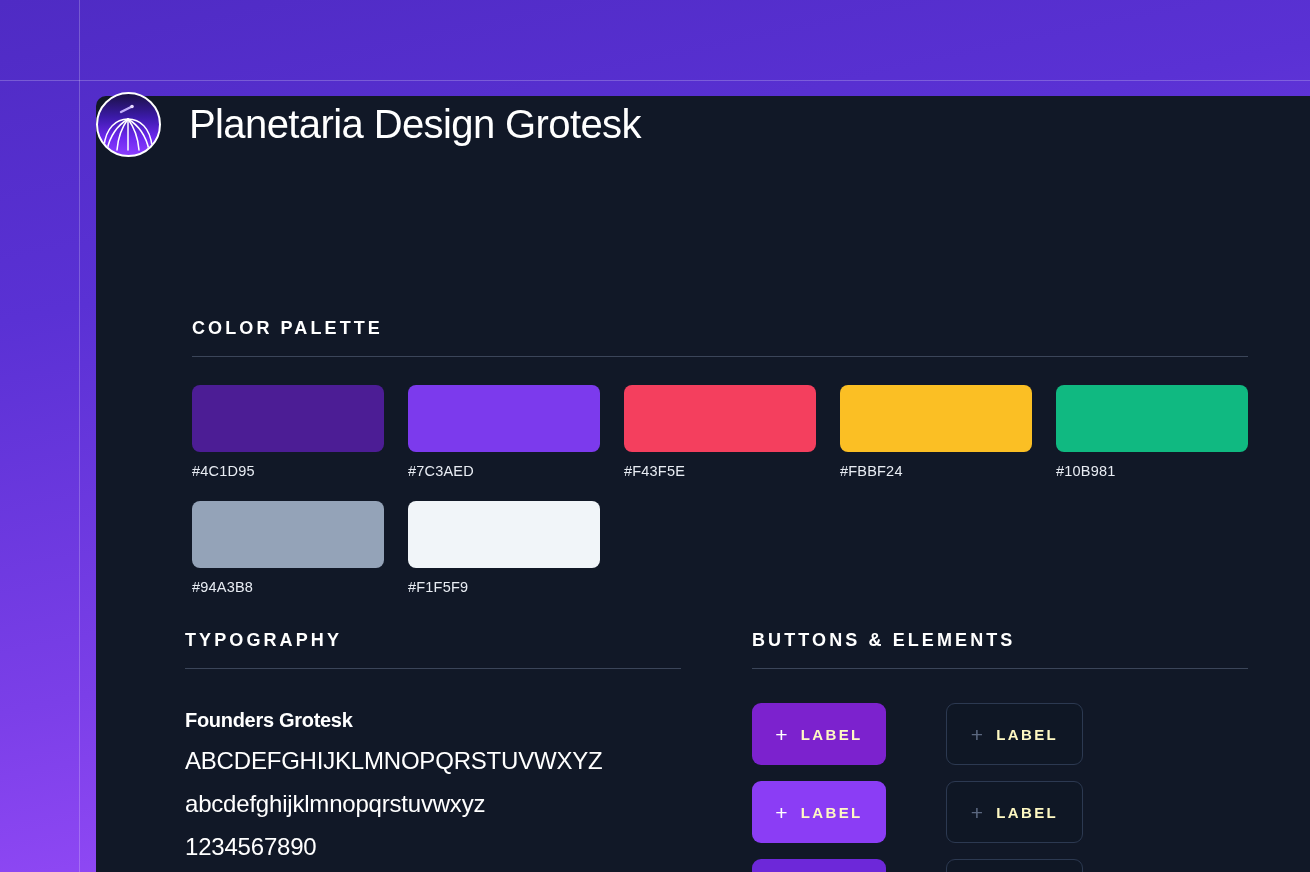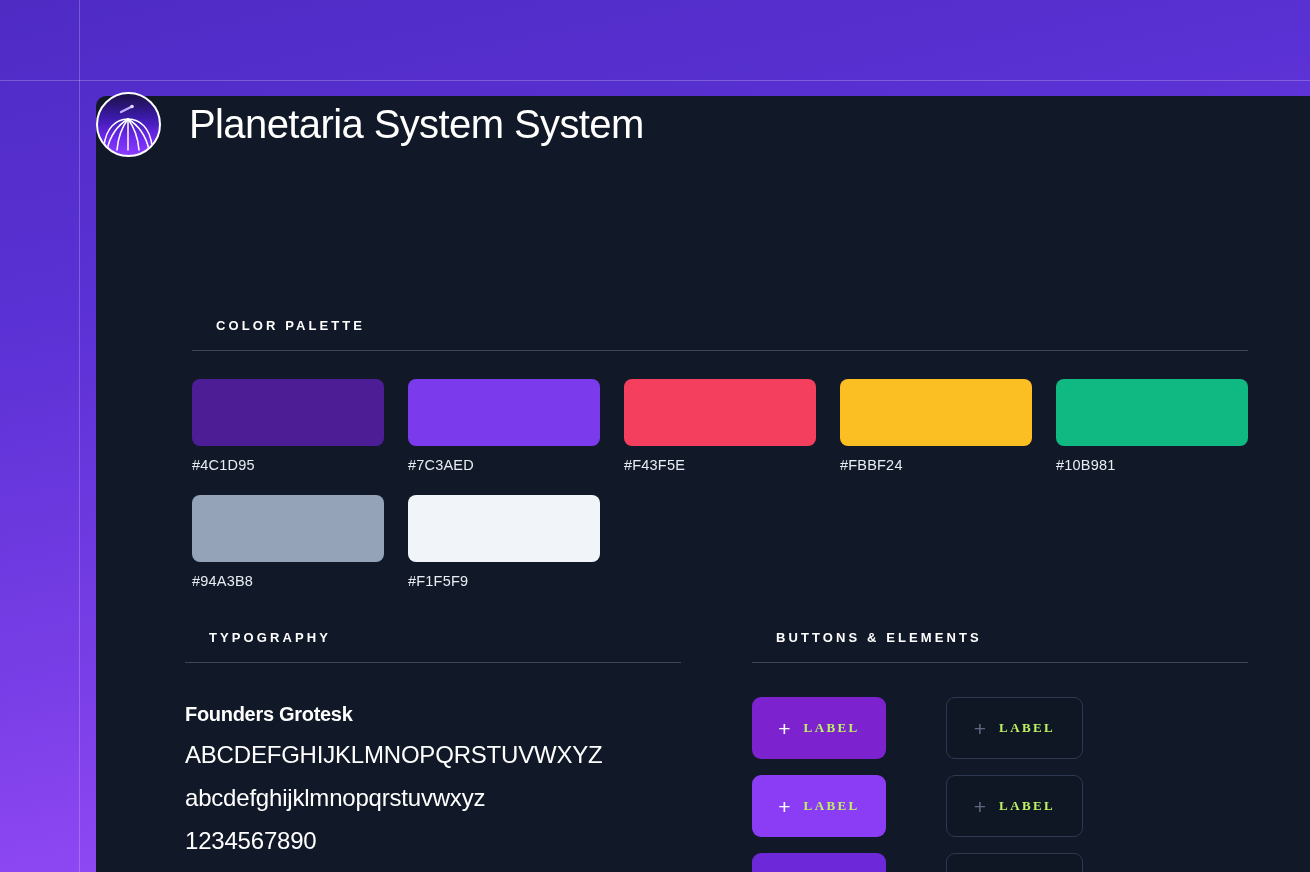--- a/index.html
+++ b/index.html
@@ -49,24 +49,23 @@
     color:#ffffff;
     font-size:40px;
     font-weight:400;
     letter-spacing:-0.6px;
     white-space:nowrap;
   }
 
   
   .section-head {
     color:#ffffff;
-    font-size:13px;
+    font-size:18px;
     font-weight:bold;
     letter-spacing:3.1px;
-    margin-left:24px;
   }
   .divider {
     height:1px;
     background:#3b4559;
     margin-top:17px;
   }
 
   
   #palette-section { position:absolute; left:192px; top:318px; width:1056px; }
   .swatch-row { display:flex; gap:24px; }
@@ -129,25 +128,24 @@
     border:1px solid #2c3951;
   }
   .btn-plus {
     font-size:21px;
     line-height:1;
     font-weight:400;
   }
   .btn-filled .btn-plus { color:#ffffff; }
   .btn-outline .btn-plus { color:#5b6880; }
   .btn-label {
-    color:#bef264;
-    font-size:13px;
+    color:#fef9c3;
+    font-size:15px;
     font-weight:bold;
     letter-spacing:2.4px;
-    font-family:Liberation Serif, serif;
   }
 </style>
 </head>
 <body>
 
 <div id="backdrop"></div>
 <div class="guide-v" style="left:79px;"></div>
 <div class="guide-h" style="top:80px;"></div>
 
 <div id="card"></div>
@@ -160,21 +158,21 @@
         <path d="M30 25 L30 56"></path>
         <path d="M30 25 C24 33, 20 44, 19 56"></path>
         <path d="M30 25 C36 33, 40 44, 41 56"></path>
         <path d="M30 25 C20 31, 12 42, 9 56"></path>
         <path d="M30 25 C40 31, 48 42, 51 56"></path>
       </g>
       <path d="M23 18 L33 13" stroke="#c9b6ff" stroke-width="2.4" stroke-linecap="round" fill="none" opacity="0.95"></path>
       <circle cx="34" cy="12.5" r="1.8" fill="#e7dcff"></circle>
     </svg>
   </div>
-  <div id="brand-title">Planetaria System System</div>
+  <div id="brand-title">Planetaria Design Grotesk</div>
 </div>
 
 <div id="palette-section">
   <div class="section-head">COLOR PALETTE</div>
   <div class="divider"></div>
 
   <div class="swatch-row" id="row1">
     <div class="swatch-cell">
       <div class="swatch-chip" style="background: rgb(76, 29, 149);"></div>
       <div class="swatch-hex">#4C1D95</div>

